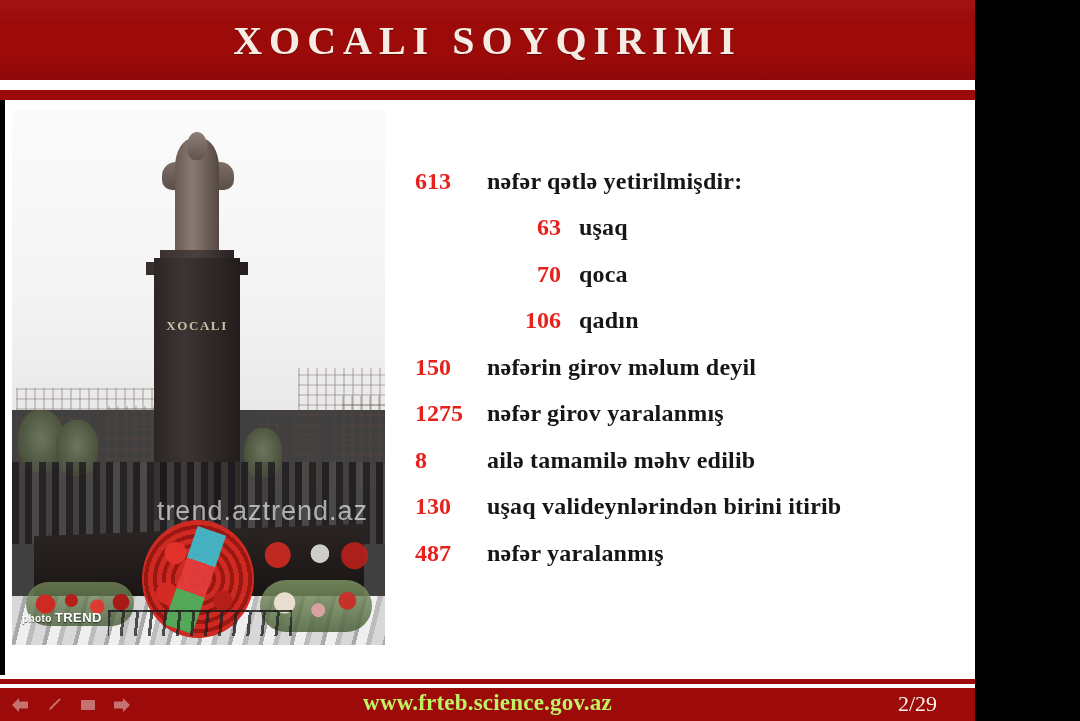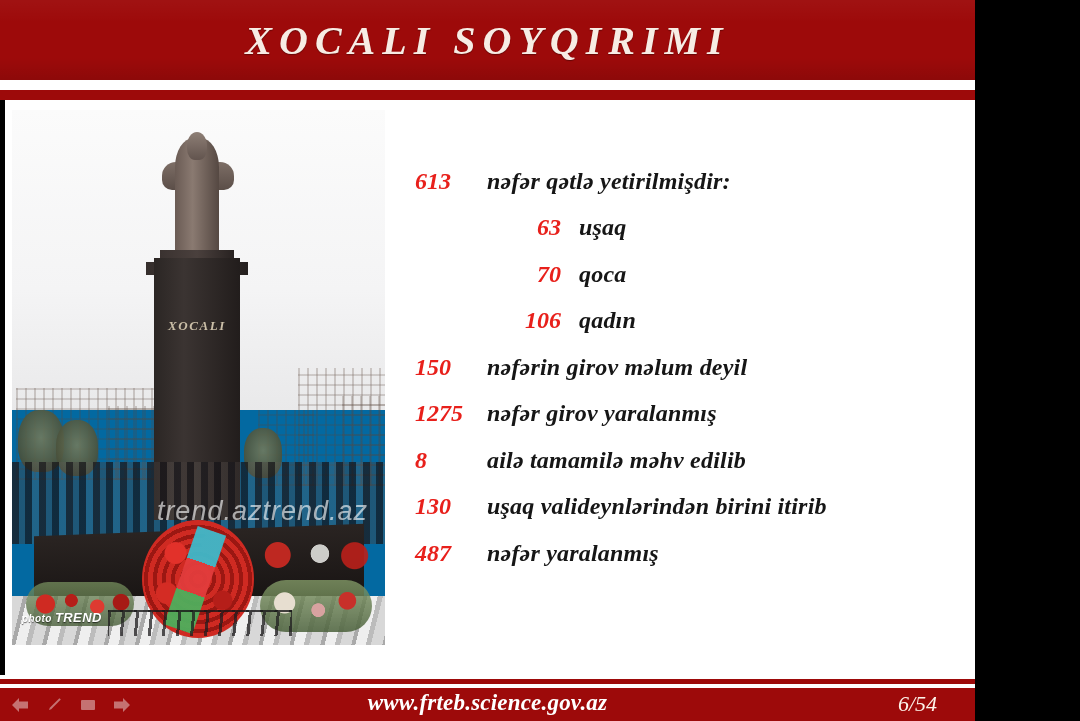--- a/index.html
+++ b/index.html
@@ -10,21 +10,20 @@
     background: #000000;
     overflow: hidden;
     font-family: "Liberation Serif", "DejaVu Serif", serif;
   }
 
   #slide-root {
     position: relative;
     width: 928px;
     height: 721px;
     background: #000000;
-    font-style: italic;
   }
 
   
   .title-banner {
     position: absolute;
     left: 0;
     top: 0;
     width: 975px;
     height: 80px;
     background: #9d0a0a;
@@ -93,21 +92,21 @@
   }
 
   
   .photo-frame {
     position: absolute;
     left: 12px;
     top: 110px;
     width: 373px;
     height: 535px;
     overflow: hidden;
-    background: #0369a1;
+    background: #404040;
   }
   .photo-canvas {
     position: absolute;
     left: 0; top: 0;
     width: 373px;
     height: 535px;
   }
   
   .ph-sky {
     position: absolute; left: 0; top: 0; width: 373px; height: 300px;
@@ -377,21 +376,21 @@
     opacity: .55;
     color: #e6c8c8;
     cursor: pointer;
   }
   .nav-icon svg { display: block; }
   .footer-url {
     position: absolute;
     left: 0; right: 0;
     top: 2px;
     text-align: center;
-    color: #ffffff;
+    color: #bef264;
     font-family: "Liberation Serif", "DejaVu Serif", serif;
     font-size: 23px;
     font-weight: 700;
     letter-spacing: .2px;
   }
   .footer-page {
     position: absolute;
     right: 38px;
     top: 3px;
     color: #fdf3ea;
@@ -540,18 +539,18 @@
         </svg>
       </span>
       <span class="nav-icon">
         <svg width="18" height="16" viewBox="0 0 18 16" fill="currentColor">
           <path d="M10 1 L17 8 L10 15 L10 11.5 L1 11.5 L1 4.5 L10 4.5 Z"></path>
         </svg>
       </span>
     </div>
 
     <div class="footer-url">www.frteb.science.gov.az</div>
-    <div class="footer-page">6/54</div>
+    <div class="footer-page">2/29</div>
   </div>
 
   <div class="letterbox-right"></div>
 
 </div>
 
 </body></html>

